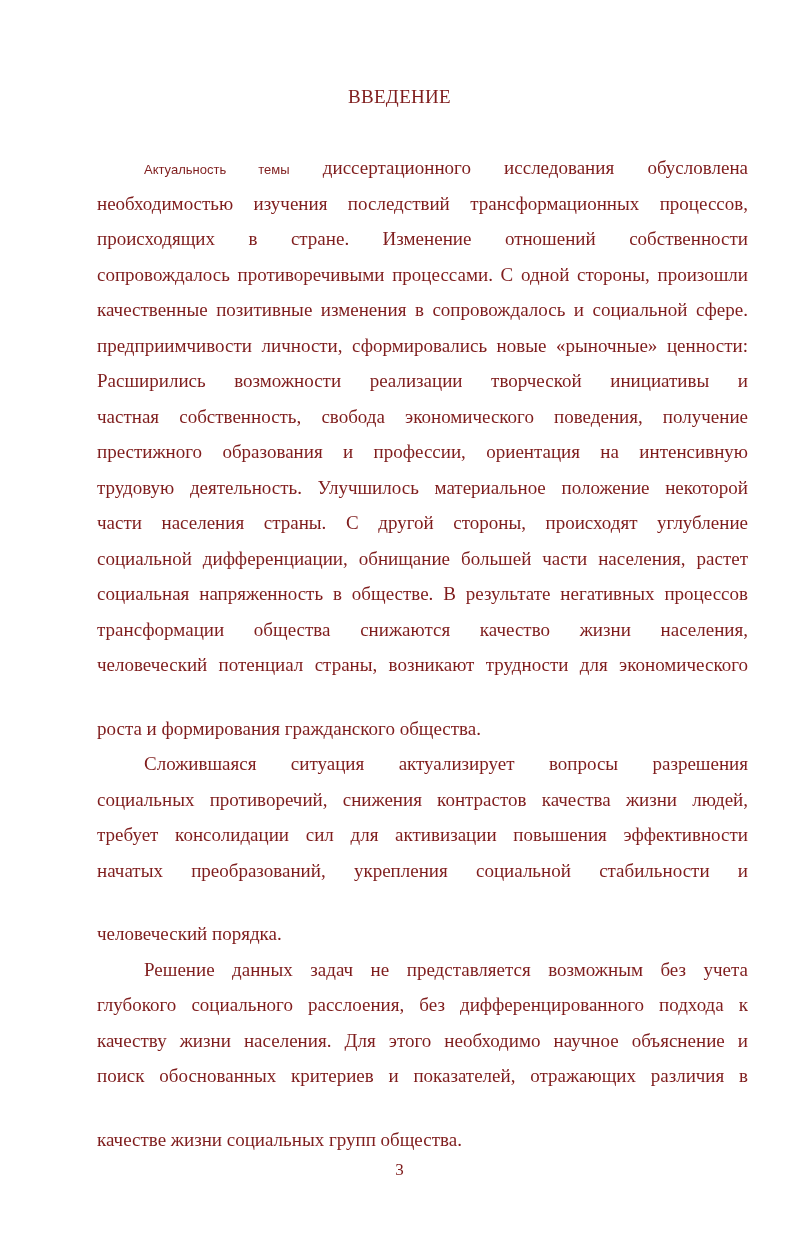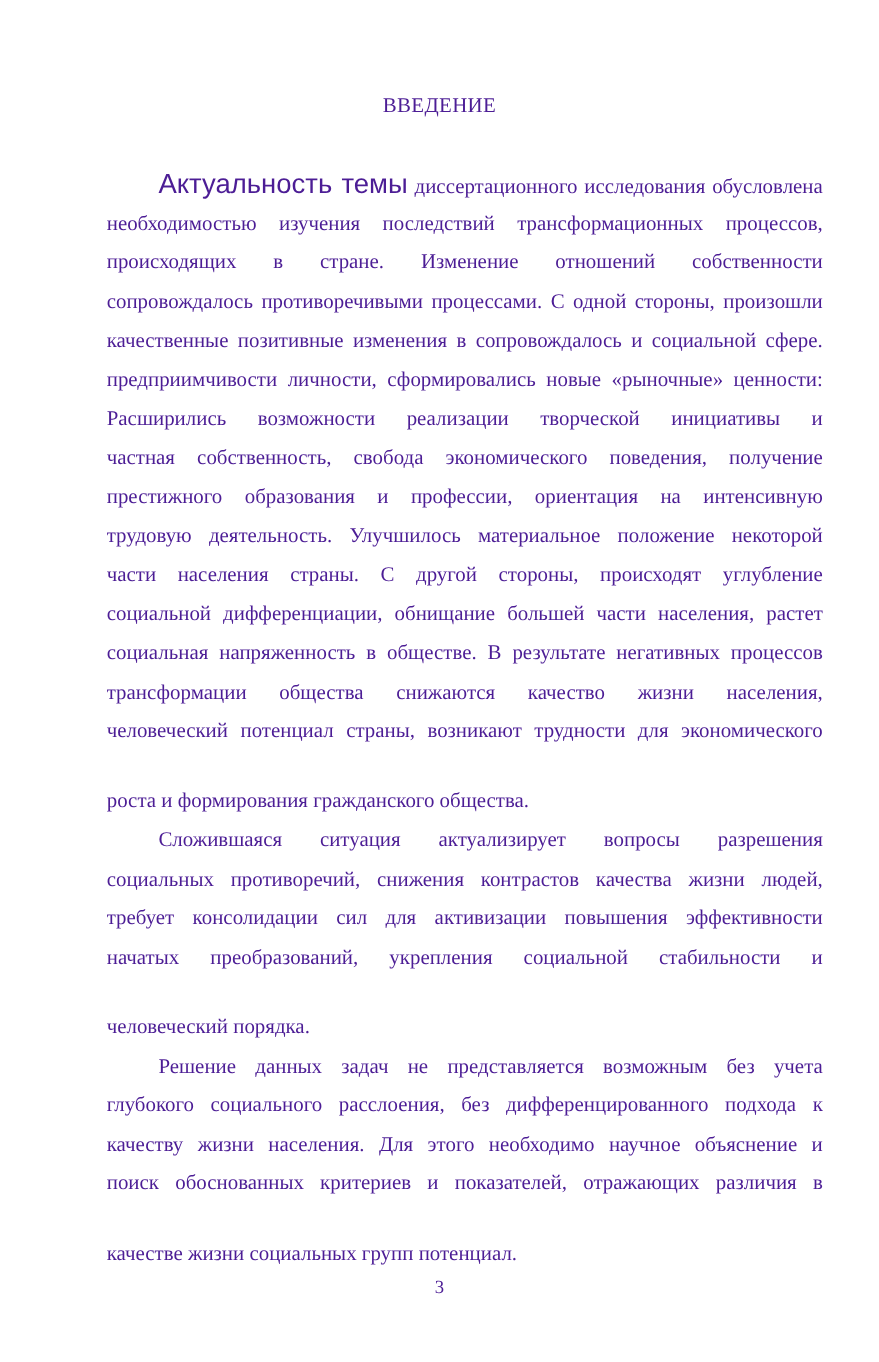--- a/index.html
+++ b/index.html
@@ -1,39 +1,39 @@
 <!DOCTYPE html>
 <html><head>
   <meta charset="utf-8">
   <style>
     html, body { margin: 0; padding: 0; background: #ffffff; }
     body { width: 799px; height: 1238px; position: relative; overflow: hidden; }
     .page {
       position: absolute; left: 0; top: 0; width: 799px; height: 1238px;
-      background: #ffffff; color: #4c1d95;
+      background: #ffffff; color: #7f1d1d;
       font-family: "Liberation Serif", "DejaVu Serif", serif;
     }
     .title {
       position: absolute; top: 86px; left: 0; width: 799px;
       text-align: center; font-size: 19px; letter-spacing: 0.3px;
     }
     .body {
       position: absolute; left: 97px; top: 150px; width: 651px;
       font-size: 19px;
     }
     .line {
       display: block; height: 35.5px; line-height: 35.5px;
       white-space: nowrap; overflow: visible;
       text-align: justify; text-align-last: justify;
     }
     .line.last { text-align-last: left; margin-top: 28px; }
     .line.indent { padding-left: 47px; }
     .sans-lead {
       font-family: "Liberation Sans", "DejaVu Sans", sans-serif;
-      font-size: 25px;
+      font-size: 13px;
     }
     .page-number {
       position: absolute; top: 1160px; left: 0; width: 799px;
       text-align: center; font-size: 17px;
     }
   </style>
 </head>
 <body>
 
 <div class="page">
@@ -66,18 +66,18 @@
       <div class="line">требует консолидации сил для активизации повышения эффективности</div>
       <div class="line">начатых преобразований, укрепления социальной стабильности и</div>
       <div class="line last">человеческий порядка.</div>
     </div>
 
     <div class="paragraph">
       <div class="line indent">Решение данных задач не представляется возможным без учета</div>
       <div class="line">глубокого социального расслоения, без дифференцированного подхода к</div>
       <div class="line">качеству жизни населения. Для этого необходимо научное объяснение и</div>
       <div class="line">поиск обоснованных критериев и показателей, отражающих различия в</div>
-      <div class="line last">качестве жизни социальных групп потенциал.</div>
+      <div class="line last">качестве жизни социальных групп общества.</div>
     </div>
   </div>
 
   <div class="page-number">3</div>
 </div>
 
 </body></html>

